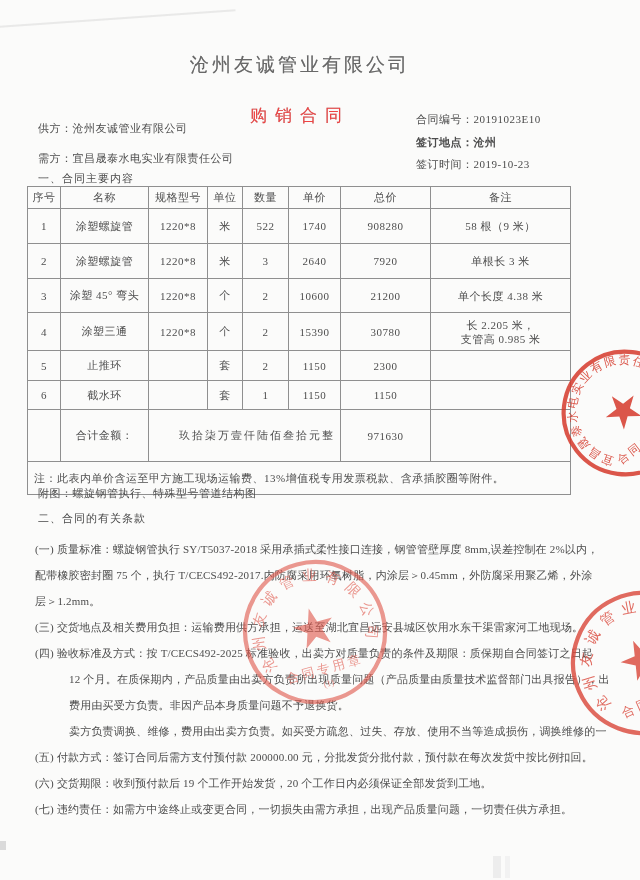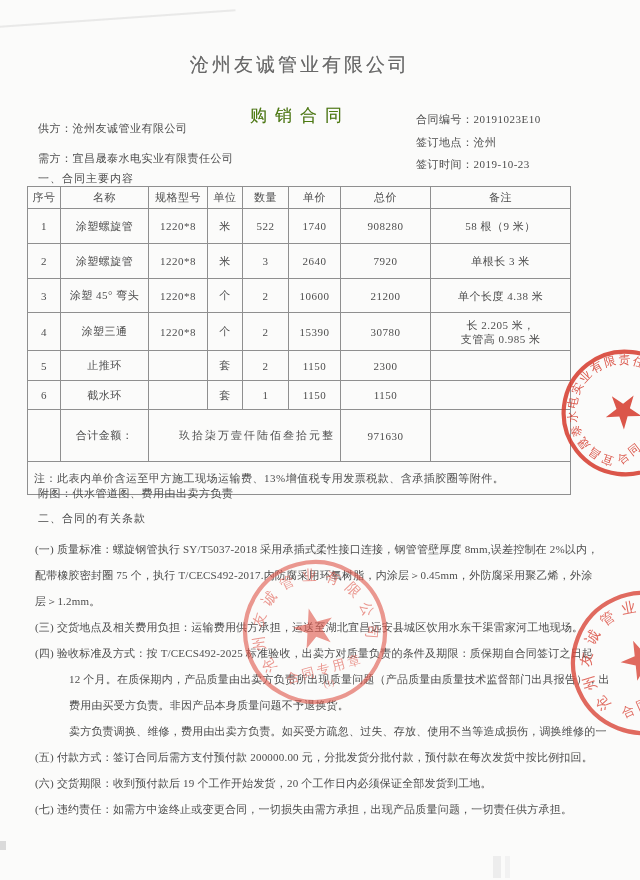--- a/index.html
+++ b/index.html
@@ -9,27 +9,27 @@
     overflow:hidden;position:relative;
     font-family:"Liberation Serif", serif;
     color:#4a4a4a;
     -webkit-font-smoothing:antialiased;
   }
   .abs{position:absolute;}
   .soft{text-shadow:0 0 0.6px rgba(90,90,90,.45);}
 
   
   .company-title{top:52px;left:0;width:600px;text-align:center;font-size:19px;letter-spacing:3px;color:#686868;}
-  .doc-title{top:104px;left:0;width:600px;text-align:center;font-size:17px;letter-spacing:8px;color:#4d7c0f;}
+  .doc-title{top:104px;left:0;width:600px;text-align:center;font-size:17px;letter-spacing:8px;color:#ef4444;}
 
   .line{font-size:11px;letter-spacing:0.5px;color:#4c4c4c;}
   .supplier{top:121px;left:38px;}
   .buyer{top:151px;left:38px;}
   .meta-no{top:112px;left:416px;}
-  .meta-place{top:135px;left:416px;}
+  .meta-place{top:135px;left:416px;font-weight:bold;}
   .meta-date{top:157px;left:416px;}
   .sec1{top:171px;left:38px;font-size:11px;letter-spacing:1px;color:#4a4a4a;}
 
   
   .contract-table{top:186px;left:27px;border-collapse:collapse;table-layout:fixed;}
   .contract-table td,.contract-table th{
     border:1px solid #8f8f8f;
     font-size:11px;font-weight:normal;
     text-align:center;vertical-align:middle;
     color:#4e4e4e;padding:1px 2px;letter-spacing:0.5px;
@@ -166,21 +166,21 @@
     <td colspan="4" class="words">玖拾柒万壹仟陆佰叁拾元整</td>
     <td>971630</td>
     <td></td>
   </tr>
   <tr class="h-note">
     <td colspan="8" class="note-cell">注：此表内单价含运至甲方施工现场运输费、13%增值税专用发票税款、含承插胶圈等附件。</td>
   </tr>
 </tbody>
   </table>
 
-<div class="abs line attach">附图：供水管道图、费用由出卖方负责</div>
+<div class="abs line attach">附图：螺旋钢管执行、特殊型号管道结构图</div>
 <div class="abs sec2">二、合同的有关条款</div>
 
 <div class="abs terms">
   <div class="tl">(一) 质量标准：螺旋钢管执行 SY/T5037-2018 采用承插式柔性接口连接，钢管管壁厚度 8mm,误差控制在 2%以内，</div>
   <div class="tl">配带橡胶密封圈 75 个，执行 T/CECS492-2017.内防腐采用环氧树脂，内涂层＞0.45mm，外防腐采用聚乙烯，外涂</div>
   <div class="tl">层＞1.2mm。</div>
   <div class="tl">(三) 交货地点及相关费用负担：运输费用供方承担，运送至湖北宜昌远安县城区饮用水东干渠雷家河工地现场。</div>
   <div class="tl">(四) 验收标准及方式：按 T/CECS492-2025 标准验收，出卖方对质量负责的条件及期限：质保期自合同签订之日起</div>
   <div class="tl indent">12 个月。在质保期内，产品质量由出卖方负责所出现质量问题（产品质量由质量技术监督部门出具报告），出</div>
   <div class="tl indent">费用由买受方负责。非因产品本身质量问题不予退换货。</div>

